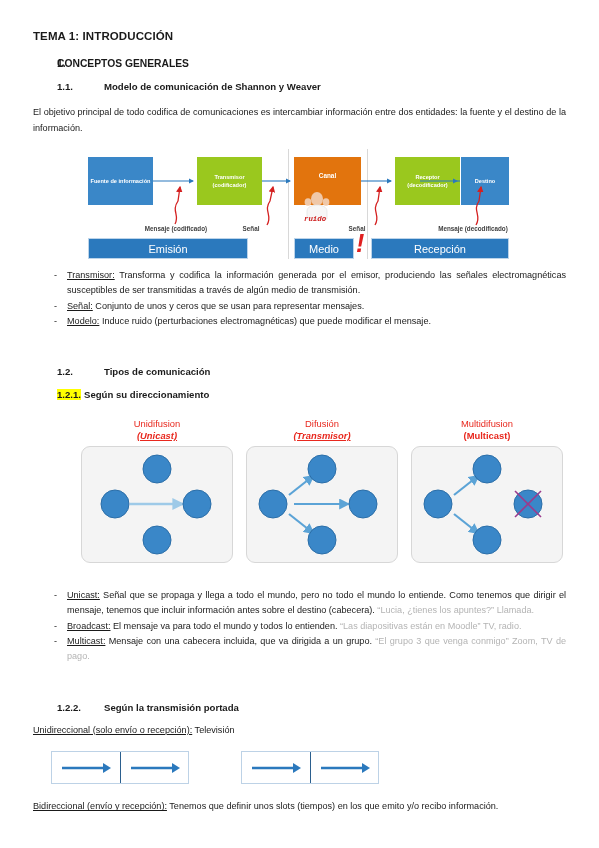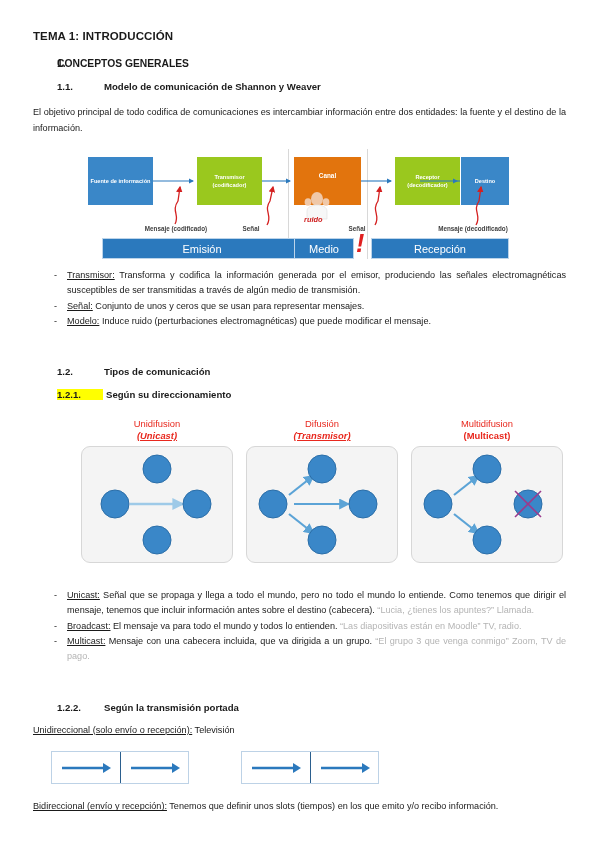--- a/index.html
+++ b/index.html
@@ -49,21 +49,20 @@
     padding-left: 24px;
     position: relative;
   }
   .h-lvl2 .num {
     display: inline-block;
     width: 47px;
   }
   .h-lvl2 .num.hl {
     background: #ffff00;
     width: auto;
-    padding-right: 22px;
     margin-right: 3px;
   }
 
   
   .para {
     font-size: 9.1px;
     line-height: 1.72;
     margin: 13px 0 0 0;
     text-align: justify;
   }
@@ -144,20 +143,21 @@
     text-align: center;
     line-height: 1.35;
     font-weight: bold;
   }
   .sh-ruido {
     position: absolute;
     font-size: 7.4px;
     color: #cf2020;
     font-weight: bold;
     font-style: italic;
+    font-family: Liberation Mono, monospace;
   }
   .sh-excl {
     position: absolute;
     font-size: 25px;
     color: #e02020;
     font-weight: bold;
     font-style: italic;
     line-height: 1;
   }
 
@@ -287,21 +287,21 @@
         <ellipse cx="247" cy="53" rx="3.4" ry="3.8" fill="#f0c8a8"></ellipse>
       </g>
     </svg>
 
     <div class="sh-lbl" style="left:62px; top:76px; width:70px;">Mensaje (codificado)</div>
     <div class="sh-lbl" style="left:152px; top:76px; width:40px;">Señal</div>
     <div class="sh-ruido" style="left:225px; top:66px;">ruido</div>
     <div class="sh-lbl" style="left:258px; top:76px; width:40px;">Señal</div>
     <div class="sh-lbl" style="left:355px; top:76px; width:78px;">Mensaje (decodificado)</div>
 
-    <div class="sh-bar" style="left:9px; top:89px; width:200px;margin-left:14px;">Emisión</div>
+    <div class="sh-bar" style="left:9px; top:89px; width:160px;">Emisión</div>
     <div class="sh-bar" style="left:215px; top:89px; width:60px;">Medio</div>
     <div class="sh-bar" style="left:292px; top:89px; width:138px;">Recepción</div>
     <div class="sh-excl" style="left:277px; top:82px;">!</div>
   </div>
 
   <ul class="blist">
     <li>
       <span class="dash">-</span><u>Transmisor:</u><span> Transforma y codifica la información generada por el emisor, produciendo las señales electromagnéticas susceptibles de ser transmitidas a través de algún medio de transmisión.</span>
     </li>
     <li>

